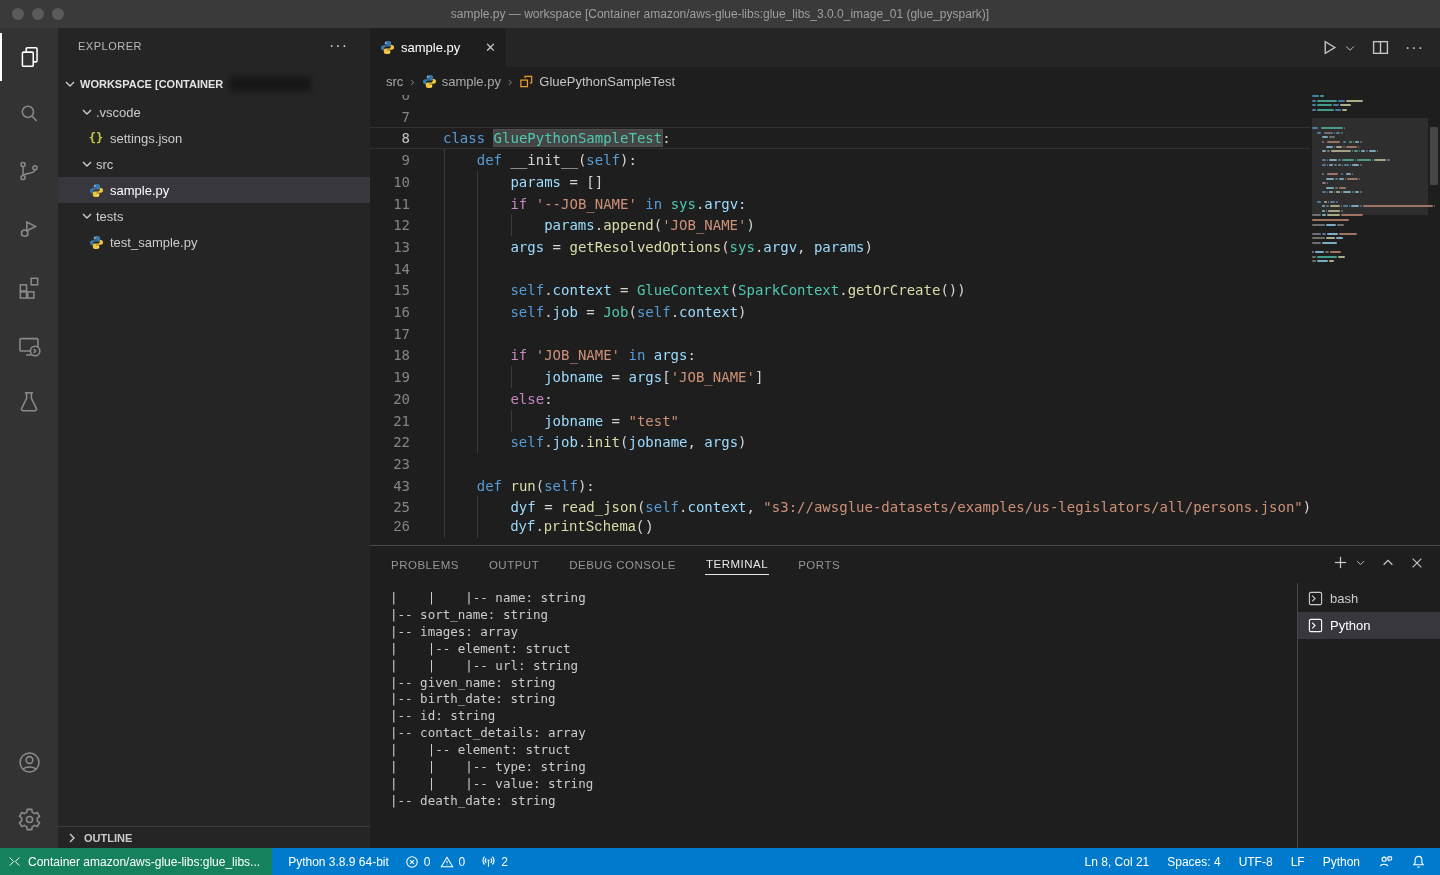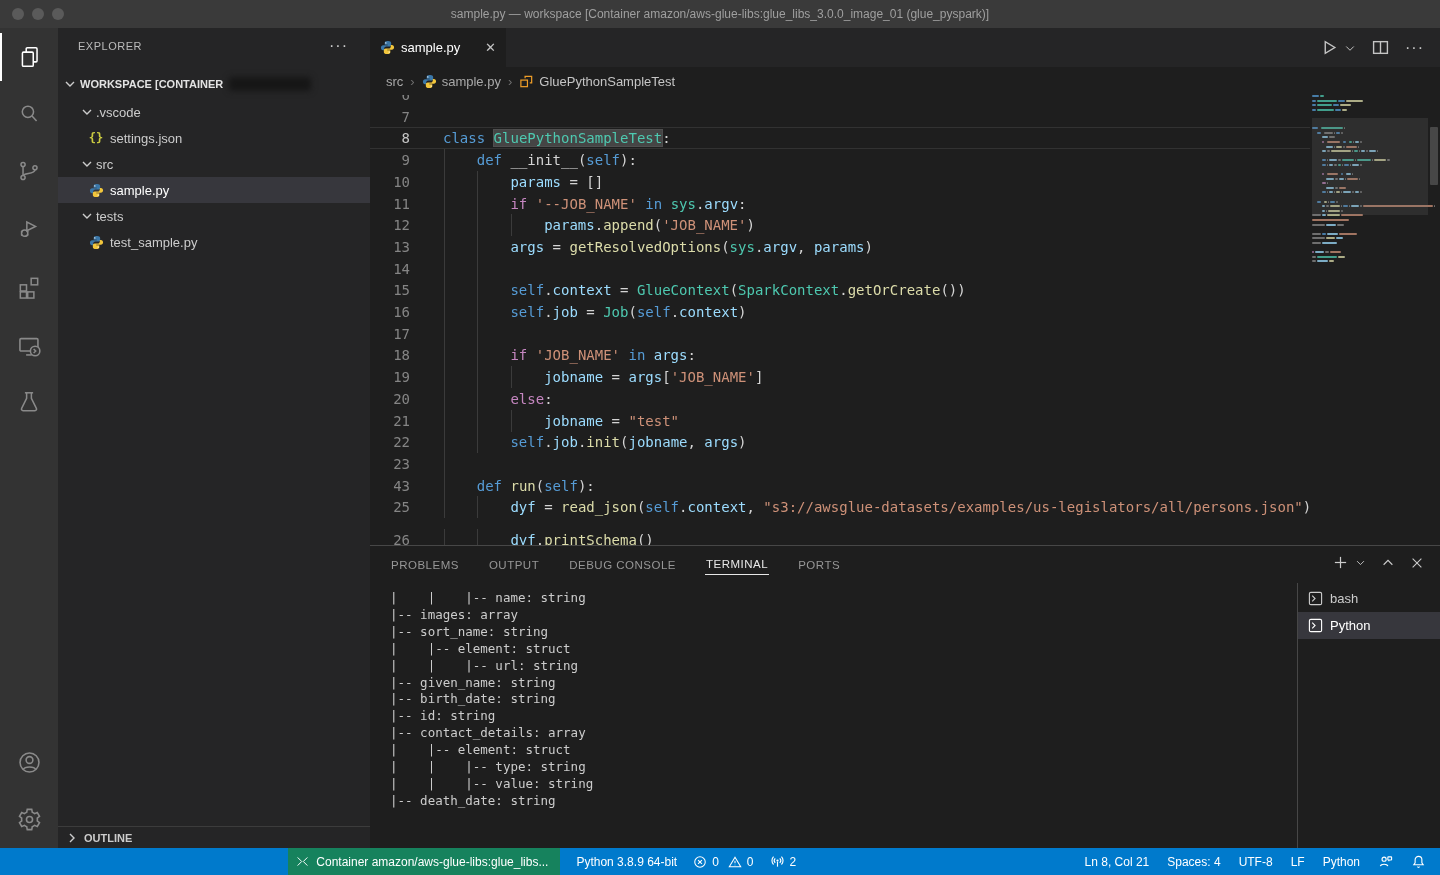--- a/index.html
+++ b/index.html
@@ -87,21 +87,21 @@
   .term-line { font-family:"DejaVu Sans Mono",monospace; font-size:12.5px; line-height:16.9px; color:#cccccc; white-space:pre; }
   .term-divider { position:absolute; left:927px; top:37px; bottom:0; width:1px; background:#474747; }
   .term-list { position:absolute; left:928px; top:39px; width:142px; }
   .term-item { height:27px; display:flex; align-items:center; padding-left:10px; gap:7px; color:#cccccc; font-size:13px; cursor:pointer; }
   .term-item.selected { background:#37373d; color:#ffffff; }
   .term-item svg { stroke:currentColor; fill:none; stroke-width:1.2; }
 
   
   .statusbar { position:absolute; left:0; top:848px; width:1440px; height:27px; background:#007acc; color:#ffffff;
     font-size:12px; display:flex; align-items:center; }
-  .sb-left { display:flex; align-items:center; height:100%; flex:1;justify-content:center; }
+  .sb-left { display:flex; align-items:center; height:100%; flex:1; }
   .sb-right { display:flex; align-items:center; height:100%; gap:18px; padding-right:14px; }
   .remote { height:100%; background:#16825d; display:flex; align-items:center; padding:0 12px 0 8px; gap:7px; cursor:pointer; max-width:326px; white-space:nowrap; }
   .sb-item { display:flex; align-items:center; gap:5px; cursor:pointer; white-space:nowrap; }
   .sb-gap { margin-left:16px; }
   .statusbar svg { stroke:currentColor; fill:none; stroke-width:1.2; }
 </style>
 </head>
 <body>
 
 <div class="titlebar">
@@ -325,21 +325,21 @@
         <div class="code-row" style="top: 206px;"><span class="guide" style="left: 73.5px;"></span><span class="guide" style="left: 107.1px;"></span><span class="ln-num">16</span><span class="ln-text"><span class="tk-pl">        </span><span class="tk-kw">self</span><span class="tk-pl">.</span><span class="tk-var">job</span><span class="tk-pl"> = </span><span class="tk-cls">Job</span><span class="tk-pl">(</span><span class="tk-kw">self</span><span class="tk-pl">.</span><span class="tk-var">context</span><span class="tk-pl">)</span></span></div>
         <div class="code-row" style="top: 227.7px;"><span class="guide" style="left: 73.5px;"></span><span class="guide" style="left: 107.1px;"></span><span class="ln-num">17</span><span class="ln-text"></span></div>
         <div class="code-row" style="top: 249.4px;"><span class="guide" style="left: 73.5px;"></span><span class="guide" style="left: 107.1px;"></span><span class="ln-num">18</span><span class="ln-text"><span class="tk-pl">        </span><span class="tk-ctrl">if</span><span class="tk-pl"> </span><span class="tk-str">'JOB_NAME'</span><span class="tk-pl"> </span><span class="tk-kw">in</span><span class="tk-pl"> </span><span class="tk-var">args</span><span class="tk-pl">:</span></span></div>
         <div class="code-row" style="top: 271.1px;"><span class="guide" style="left: 73.5px;"></span><span class="guide" style="left: 107.1px;"></span><span class="guide" style="left: 140.7px;"></span><span class="ln-num">19</span><span class="ln-text"><span class="tk-pl">            </span><span class="tk-var">jobname</span><span class="tk-pl"> = </span><span class="tk-var">args</span><span class="tk-pl">[</span><span class="tk-str">'JOB_NAME'</span><span class="tk-pl">]</span></span></div>
         <div class="code-row" style="top: 292.8px;"><span class="guide" style="left: 73.5px;"></span><span class="guide" style="left: 107.1px;"></span><span class="ln-num">20</span><span class="ln-text"><span class="tk-pl">        </span><span class="tk-ctrl">else</span><span class="tk-pl">:</span></span></div>
         <div class="code-row" style="top: 314.5px;"><span class="guide" style="left: 73.5px;"></span><span class="guide" style="left: 107.1px;"></span><span class="guide" style="left: 140.7px;"></span><span class="ln-num">21</span><span class="ln-text"><span class="tk-pl">            </span><span class="tk-var">jobname</span><span class="tk-pl"> = </span><span class="tk-str">"test"</span></span></div>
         <div class="code-row" style="top: 336.2px;"><span class="guide" style="left: 73.5px;"></span><span class="guide" style="left: 107.1px;"></span><span class="ln-num">22</span><span class="ln-text"><span class="tk-pl">        </span><span class="tk-kw">self</span><span class="tk-pl">.</span><span class="tk-var">job</span><span class="tk-pl">.</span><span class="tk-fn">init</span><span class="tk-pl">(</span><span class="tk-var">jobname</span><span class="tk-pl">, </span><span class="tk-var">args</span><span class="tk-pl">)</span></span></div>
         <div class="code-row" style="top: 357.9px;"><span class="guide" style="left: 73.5px;"></span><span class="ln-num">23</span><span class="ln-text"></span></div>
         <div class="code-row" style="top: 379.6px;"><span class="guide" style="left: 73.5px;"></span><span class="ln-num">43</span><span class="ln-text"><span class="tk-pl">    </span><span class="tk-kw">def</span><span class="tk-pl"> </span><span class="tk-fn">run</span><span class="tk-pl">(</span><span class="tk-kw">self</span><span class="tk-pl">):</span></span></div>
         <div class="code-row" style="top: 401.3px;"><span class="guide" style="left: 73.5px;"></span><span class="guide" style="left: 107.1px;"></span><span class="ln-num">25</span><span class="ln-text"><span class="tk-pl">        </span><span class="tk-var">dyf</span><span class="tk-pl"> = </span><span class="tk-fn">read_json</span><span class="tk-pl">(</span><span class="tk-kw">self</span><span class="tk-pl">.</span><span class="tk-var">context</span><span class="tk-pl">, </span><span class="tk-str">"s3://awsglue-datasets/examples/us-legislators/all/persons.json"</span><span class="tk-pl">)</span></span></div>
-        <div class="code-row" style="top: 434px;"><span class="guide" style="left: 73.5px;"></span><span class="guide" style="left: 107.1px;"></span><span class="ln-num">26</span><span class="ln-text"><span class="tk-pl">        </span><span class="tk-var">dyf</span><span class="tk-pl">.</span><span class="tk-fn">printSchema</span><span class="tk-pl">()</span></span></div>
+        <div class="code-row" style="top: 421px; font-family: Liberation Mono, monospace;"><span class="guide" style="left: 73.5px;"></span><span class="guide" style="left: 107.1px;"></span><span class="ln-num">26</span><span class="ln-text"><span class="tk-pl">        </span><span class="tk-var">dyf</span><span class="tk-pl">.</span><span class="tk-fn">printSchema</span><span class="tk-pl">()</span></span></div>
       </div>
     <div class="minimap">
         <div class="mm-row"><span class="mm-tok" style="width: 6.6px; background: rgb(86, 156, 214); opacity: 0.75;"></span><span class="mm-tok" style="width: 4.4px; background: rgb(78, 201, 176); opacity: 0.75;"></span></div>
         <div class="mm-row"><span class="mm-tok" style="width: 4.4px; background: rgb(86, 156, 214); opacity: 0.75;"></span><span class="mm-tok" style="width: 19.8px; background: rgb(78, 201, 176); opacity: 0.75;"></span><span class="mm-tok" style="width: 6.6px; background: rgb(86, 156, 214); opacity: 0.75;"></span><span class="mm-tok" style="width: 17.6px; background: rgb(220, 220, 170); opacity: 0.75;"></span></div>
         <div class="mm-row"><span class="mm-tok" style="width: 4.4px; background: rgb(86, 156, 214); opacity: 0.75;"></span><span class="mm-tok" style="width: 14.3px; background: rgb(78, 201, 176); opacity: 0.75;"></span><span class="mm-tok" style="width: 6.6px; background: rgb(86, 156, 214); opacity: 0.75;"></span><span class="mm-tok" style="width: 11px; background: rgb(220, 220, 170); opacity: 0.75;"></span></div>
         <div class="mm-row"><span class="mm-tok" style="width: 4.4px; background: rgb(86, 156, 214); opacity: 0.75;"></span><span class="mm-tok" style="width: 16.5px; background: rgb(78, 201, 176); opacity: 0.75;"></span><span class="mm-tok" style="width: 6.6px; background: rgb(86, 156, 214); opacity: 0.75;"></span><span class="mm-tok" style="width: 4.4px; background: rgb(220, 220, 170); opacity: 0.75;"></span></div>
         <div class="mm-row"></div>
         <div class="mm-row"></div>
         <div class="mm-row"></div>
         <div class="mm-row"><span class="mm-tok" style="width: 5.5px; background: rgb(86, 156, 214); opacity: 0.75;"></span><span class="mm-tok" style="width: 1.1px; background: transparent;"></span><span class="mm-tok" style="width: 22px; background: rgb(78, 201, 176); opacity: 0.75;"></span><span class="mm-tok" style="width: 1.1px; background: rgb(138, 138, 138); opacity: 0.75;"></span></div>
@@ -399,22 +399,22 @@
       <svg width="14" height="14" viewBox="0 0 16 16">
           <polyline points="3,10 8,5 13,10"></polyline>
         </svg>
       <svg width="14" height="14" viewBox="0 0 16 16">
           <line x1="3" y1="3" x2="13" y2="13"></line>
           <line x1="13" y1="3" x2="3" y2="13"></line>
         </svg>
     </div>
     <div class="terminal">
         <div class="term-line">|    |    |-- name: string</div>
+        <div class="term-line">|-- sort_name: string</div>
         <div class="term-line">|-- images: array</div>
-        <div class="term-line">|-- sort_name: string</div>
         <div class="term-line">|    |-- element: struct</div>
         <div class="term-line">|    |    |-- url: string</div>
         <div class="term-line">|-- given_name: string</div>
         <div class="term-line">|-- birth_date: string</div>
         <div class="term-line">|-- id: string</div>
         <div class="term-line">|-- contact_details: array</div>
         <div class="term-line">|    |-- element: struct</div>
         <div class="term-line">|    |    |-- type: string</div>
         <div class="term-line">|    |    |-- value: string</div>
         <div class="term-line">|-- death_date: string</div>

